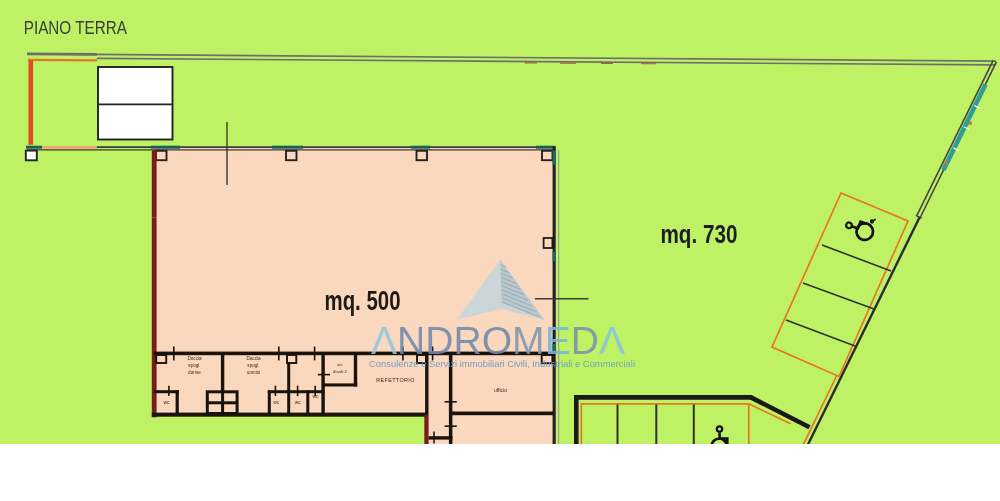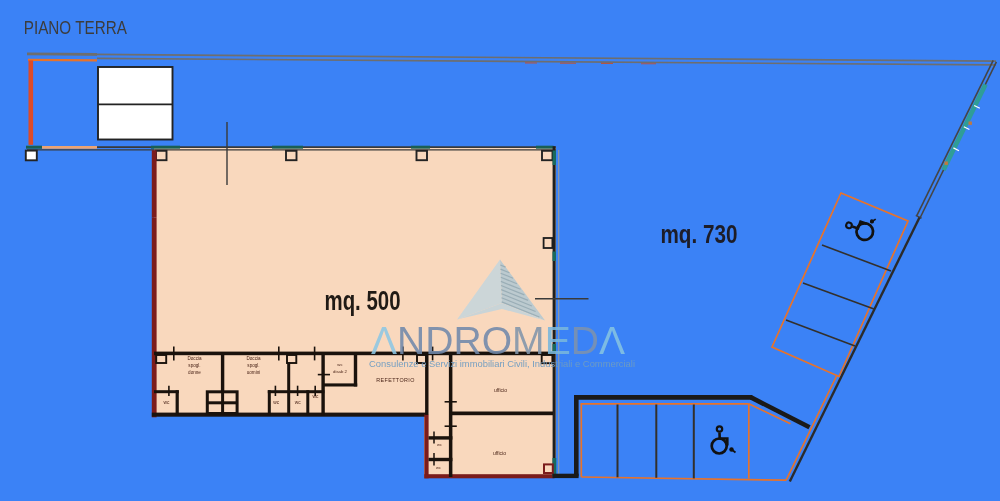--- a/index.html
+++ b/index.html
@@ -1,16 +1,16 @@
 <!DOCTYPE html>
 <html><head>
 <meta charset="utf-8">
 <style>
   html,body{margin:0;padding:0;background:#ffffff;}
-  .page{position:relative;width:1000px;height:501px;background:#3b82f6;overflow:hidden;
+  .page{position:relative;width:1000px;height:444px;background:#bef264;overflow:hidden;
         font-family:"Liberation Sans", sans-serif;}
   svg{position:absolute;left:0;top:0;}
 </style>
 </head>
 <body>
 
 <div class="page">
 <svg width="1000" height="501" viewBox="0 0 1000 501">
 
   <text x="23.8" y="34" font-size="18" fill="#3c3c3c" textLength="103" lengthAdjust="spacingAndGlyphs">PIANO TERRA</text>

